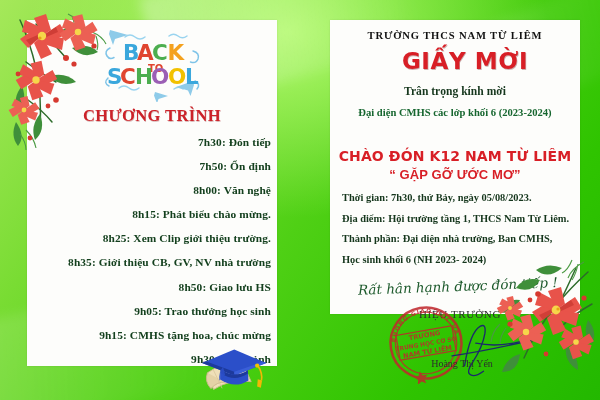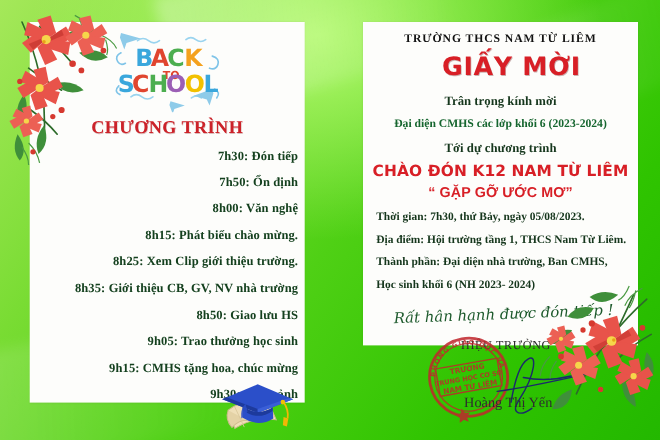--- a/index.html
+++ b/index.html
@@ -124,21 +124,21 @@
     font-size: 11px;
     color: #2d2d2d;
     letter-spacing: .6px;
     white-space: nowrap;
   }
   #inv-signer-name {
     position: absolute;
     left: 62px; top: 338px;
     width: 140px;
     text-align: center;
-    font-size: 13px;
+    font-size: 10px;
     color: #2d2d2d;
     white-space: nowrap;
   }
   #inv-seal  { position: absolute; left: 48px; top: 282px; width: 96px; height: 82px; }
   #inv-sign  { position: absolute; left: 108px; top: 290px; width: 112px; height: 72px; }
 
   
   #floral-tl { position: absolute; left: 6px; top: 2px; width: 110px; height: 150px; }
   #floral-br { position: absolute; left: 480px; top: 258px; width: 122px; height: 122px; }
 </style>
@@ -218,21 +218,20 @@
       <path d="M44 40 q-8 10 -6 22 q6 -3 9 -10" fill="#2b4fc9" opacity=".85"></path>
     </svg>
   </div>
 
   <div class="panel" id="invite-panel">
 
     <div class="inv-line" id="inv-school">TRƯỜNG THCS NAM TỪ LIÊM</div>
     <div class="inv-line" id="inv-heading">GIẤY MỜI</div>
     <div class="inv-line" id="inv-respect">Trân trọng kính mời</div>
     <div class="inv-line" id="inv-guests">Đại diện CMHS các lớp khối 6 (2023-2024)</div>
-    <div class="inv-line" id="inv-attend">Tới dự chương trình</div>
     <div class="inv-line" id="inv-event1">CHÀO ĐÓN K12 NAM TỪ LIÊM</div>
     <div class="inv-line" id="inv-event2">“ GẶP GỠ ƯỚC MƠ”</div>
 
     <ul id="inv-details">
       <li>Thời gian: 7h30, thứ Bảy, ngày 05/08/2023.</li>
       <li>Địa điểm: Hội trường tầng 1,  THCS Nam Từ Liêm.</li>
       <li>Thành phần: Đại diện nhà trường, Ban CMHS,</li>
       <li>Học sinh  khối 6 (NH 2023-  2024)</li>
     </ul>
 

